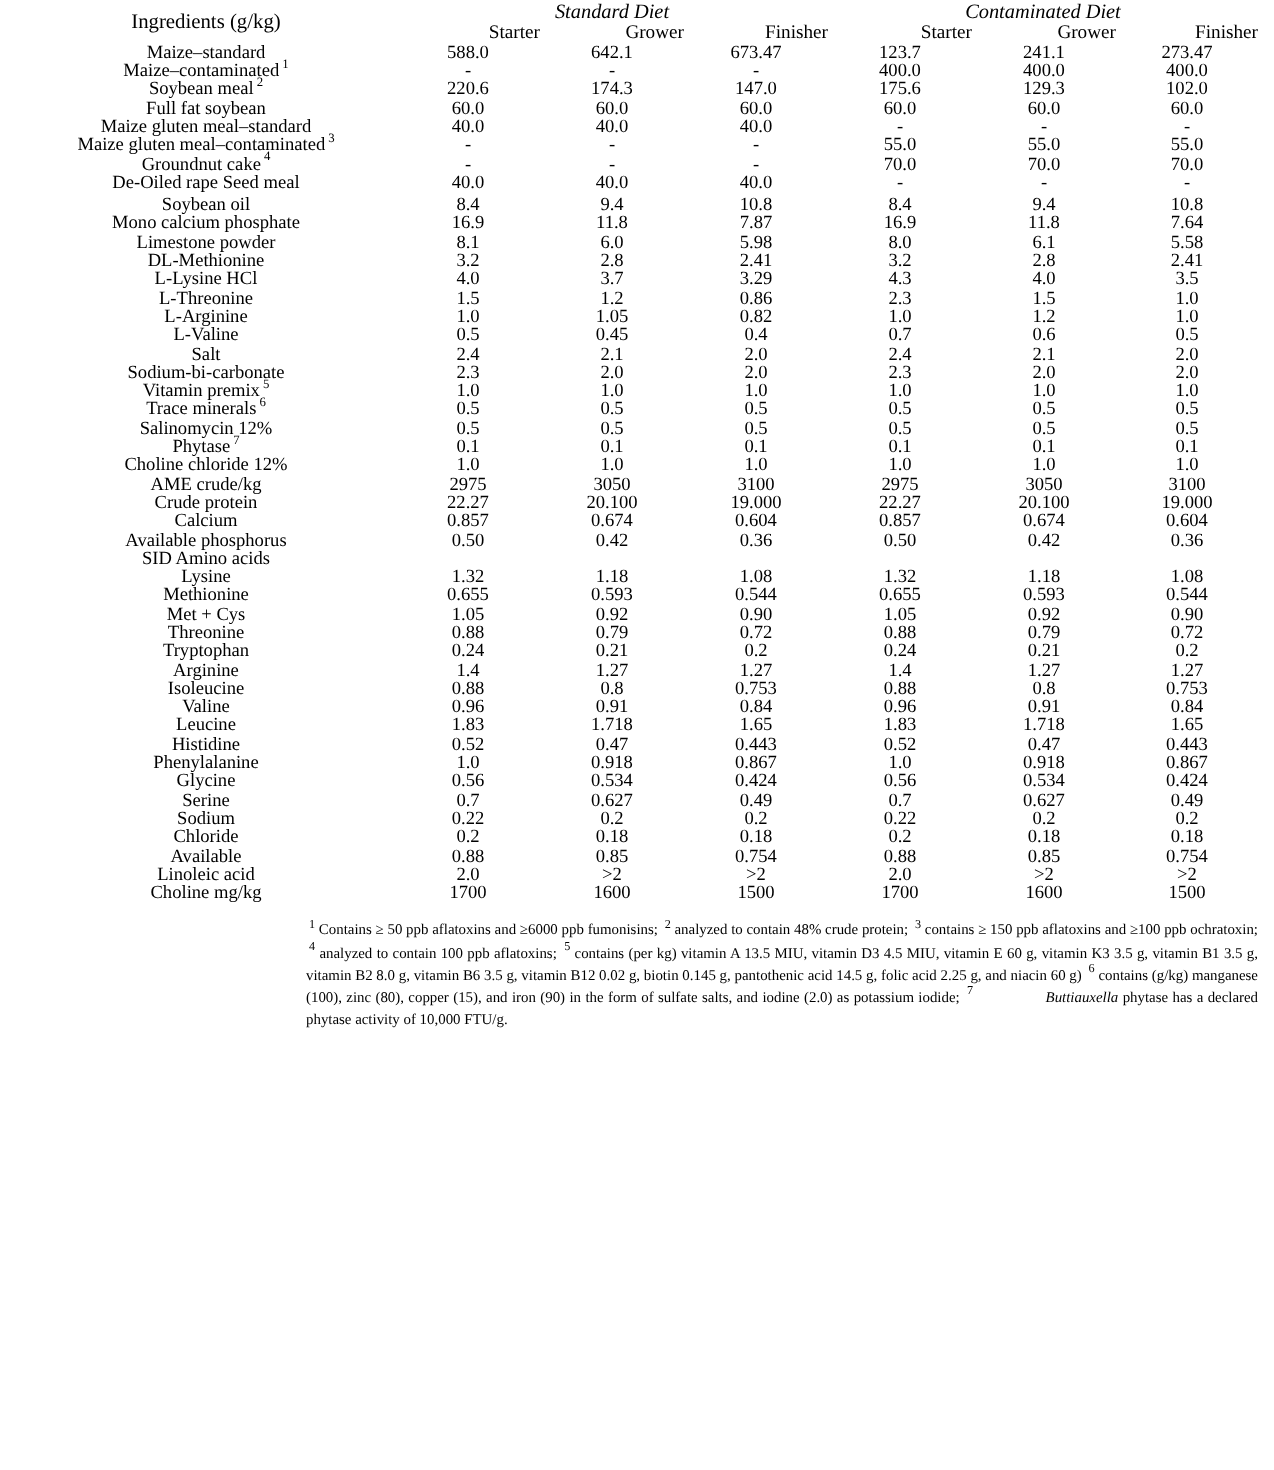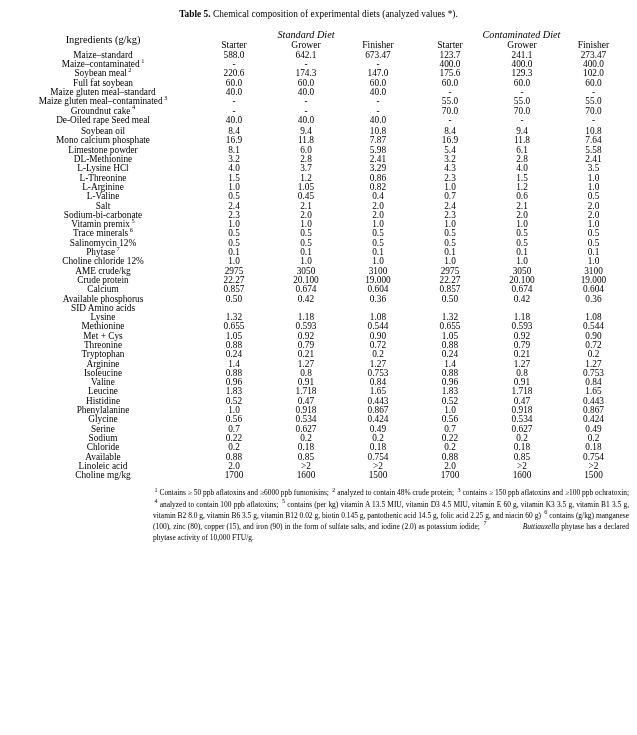--- a/index.html
+++ b/index.html
@@ -53,21 +53,21 @@
     text-align: center;
     font-weight: bold;
     font-size: 10.2px;
     padding: 4px 0 3px 0;
     font-style: italic;
   }
   .hdr-group-underline {
     border-bottom: 0.9px solid #000;
   }
   .hdr-sub {
-    text-align: center;
+    text-align: right;
     font-weight: bold;
     font-size: 9.6px;
     padding: 3px 0 4px 0;
   }
   .hdr-ing {
     text-align: center;
     font-weight: bold;
     font-size: 10.4px;
     vertical-align: middle;
   }
@@ -100,23 +100,20 @@
   .notes sup {
     font-size: 6.1px;
   }
   .notes i { font-style: italic; margin-left: 34px; }
 </style>
 </head>
 <body>
 
 <div class="page">
 
-  <div class="caption">
-    <b>Table 5.</b><span> Chemical composition of experimental diets (analyzed values *).</span>
-  </div>
 
   <table class="tbl">
     <colgroup>
       <col style="width:190px">
       <col style="width:72px">
         <col style="width:72px">
         <col style="width:72px">
       <col style="width:72px">
         <col style="width:72px">
         <col style="width:71px">
@@ -237,21 +234,21 @@
           <td class="val">7.87</td>
           <td class="val">16.9</td>
           <td class="val">11.8</td>
           <td class="val">7.64</td>
         </tr>
         <tr>
           <td class="ing">Limestone powder</td>
           <td class="val">8.1</td>
           <td class="val">6.0</td>
           <td class="val">5.98</td>
-          <td class="val">5.4</td>
+          <td class="val">8.0</td>
           <td class="val">6.1</td>
           <td class="val">5.58</td>
         </tr>
         <tr>
           <td class="ing">DL-Methionine</td>
           <td class="val">3.2</td>
           <td class="val">2.8</td>
           <td class="val">2.41</td>
           <td class="val">3.2</td>
           <td class="val">2.8</td>

